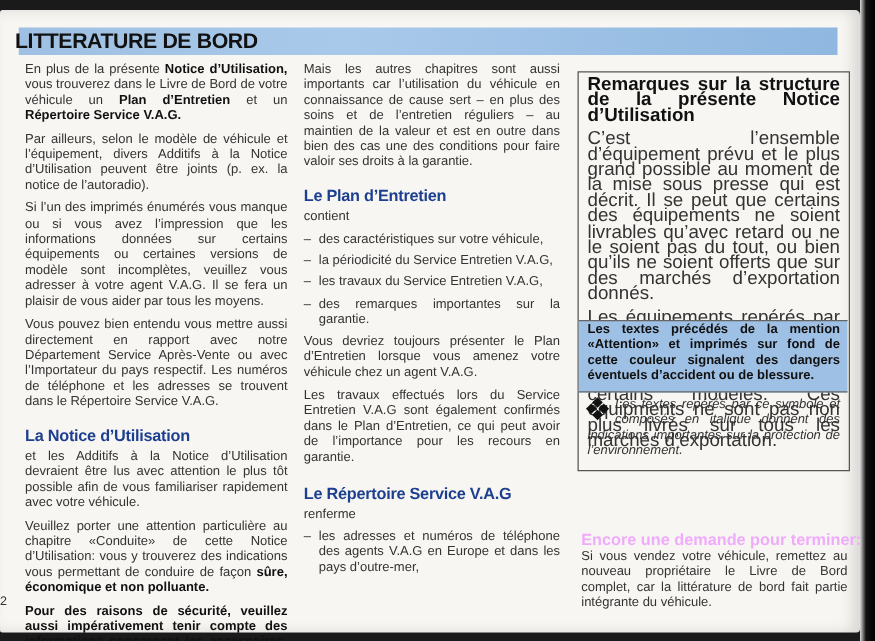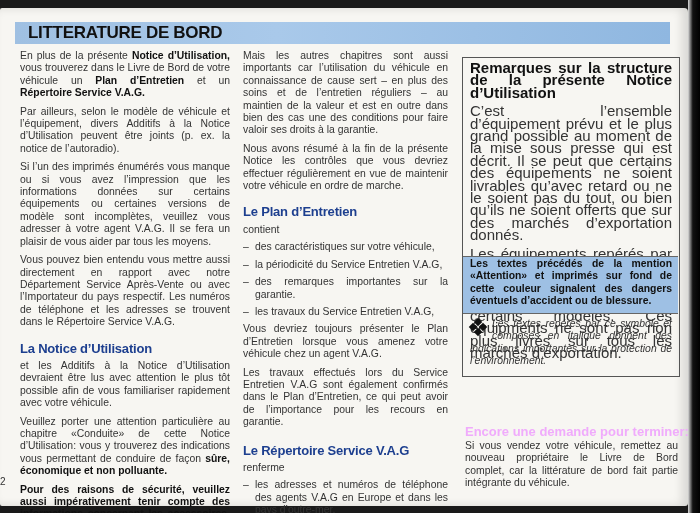--- a/index.html
+++ b/index.html
@@ -17,21 +17,21 @@
   }
   .right-edge {
     position:absolute; right:0; top:0; width:12px; height:513px;
     background:linear-gradient(90deg,#dcdcdc,#111 40%,#000);
   }
   .header-bar {
     position:absolute; left:15px; top:22px; width:655px; height:22px;
     background:linear-gradient(90deg,#9fc0e2 0%,#a9c9ea 40%,#8fb7e0 100%);
   }
   .header-title {
-    position:absolute; left:28px; top:23px;
+    position:absolute; left:12px; top:23px;
     font-weight:bold; font-size:17px; letter-spacing:-0.3px;
     color:#111;
   }
   .col {
     position:absolute; font-size:10.4px; line-height:12.4px;
     text-align:justify; color:#333;
   }
   .col p { margin:0 0 6px 0; }
   .col1 { left:20px; top:50px; width:210px; }
   .col2 { left:243px; top:50px; width:205px; }
@@ -99,28 +99,27 @@
   <h2 class="sec">La Notice d’Utilisation</h2>
   <p>et les Additifs à la Notice d’Utilisation devraient être lus avec attention le plus tôt possible afin de vous familiariser rapidement avec votre véhicule.</p>
   <p>
     <span>Veuillez porter une attention particulière au chapitre «Conduite» de cette Notice d’Utilisation: vous y trouverez des indications vous permettant de conduire de façon </span><b>sûre, économique et non polluante.</b>
   </p>
   <p class="b">Pour des raisons de sécurité, veuillez aussi impérativement tenir compte des informations concernant les accessoires, les modifications et le remplacement de pièces données à la page 100.</p>
 </div>
 
 <div class="col col2">
   <p>Mais les autres chapitres sont aussi importants car l’utilisation du véhicule en connaissance de cause sert – en plus des soins et de l’entretien réguliers – au maintien de la valeur et est en outre dans bien des cas une des conditions pour faire valoir ses droits à la garantie.</p>
-  <p>Nous avons résumé à la fin de la présente Notice les contrôles que vous devriez effectuer régulièrement en vue de maintenir votre véhicule en ordre de marche.</p>
   <h2 class="sec">Le Plan d’Entretien</h2>
   <p style="margin-bottom:5px">contient</p>
   <ul class="dash">
     <li>des caractéristiques sur votre véhicule,</li>
     <li>la périodicité du Service Entretien V.A.G,</li>
+    <li>les travaux du Service Entretien V.A.G,</li>
     <li>des remarques importantes sur la garantie.</li>
-    <li>les travaux du Service Entretien V.A.G,</li>
   </ul>
   <p>Vous devriez toujours présenter le Plan d’Entretien lorsque vous amenez votre véhicule chez un agent V.A.G.</p>
   <p>Les travaux effectués lors du Service Entretien V.A.G sont également confirmés dans le Plan d’Entretien, ce qui peut avoir de l’importance pour les recours en garantie.</p>
   <h2 class="sec" style="margin-top:16px">Le Répertoire Service V.A.G</h2>
   <p style="margin-bottom:5px">renferme</p>
   <ul class="dash">
     <li>les adresses et numéros de téléphone des agents V.A.G en Europe et dans les pays d’outre-mer,</li>
 
   </ul>
 </div>

